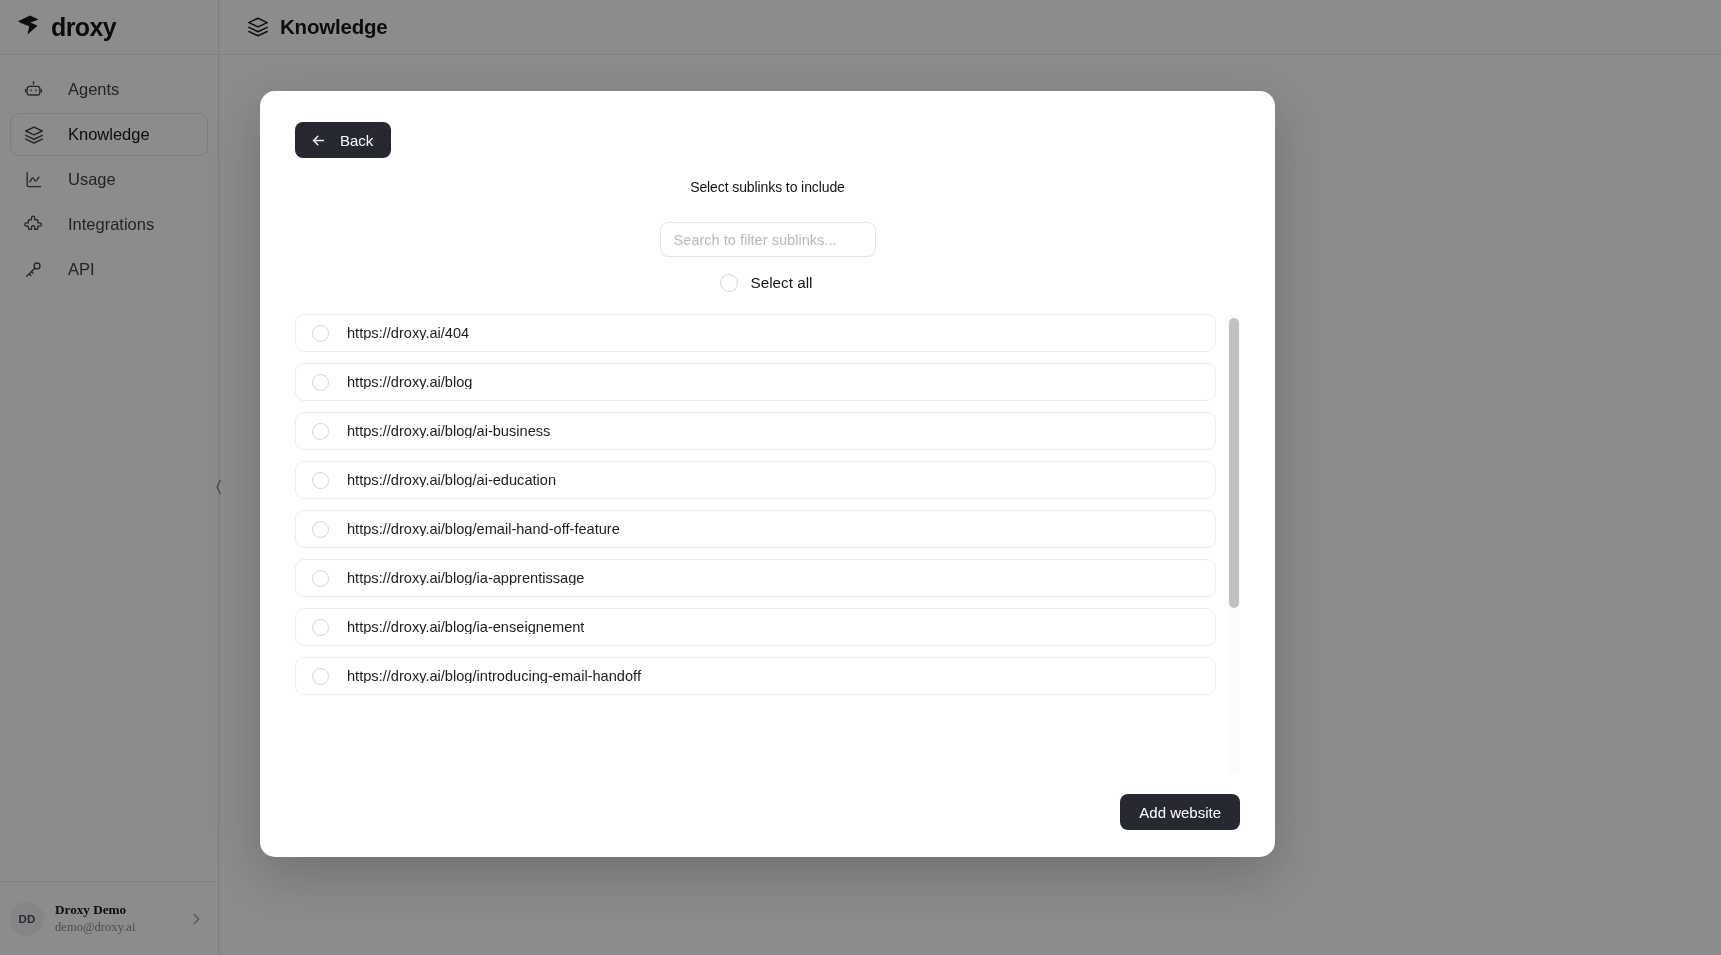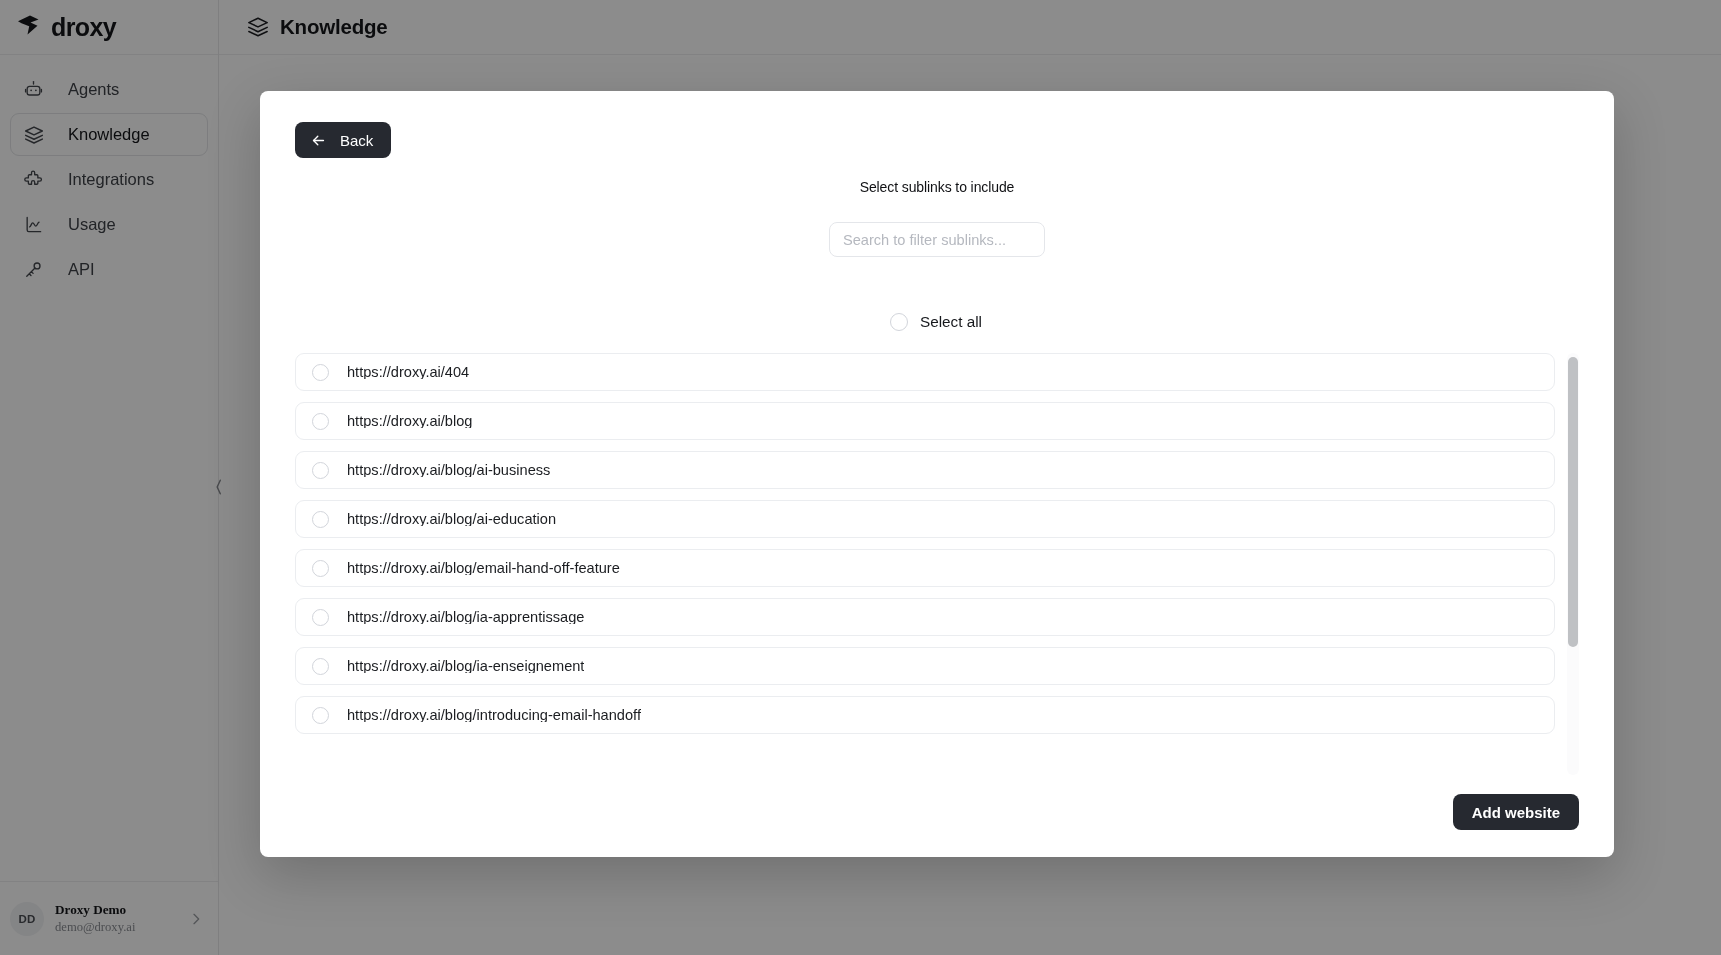--- a/index.html
+++ b/index.html
@@ -177,24 +177,24 @@
     font-weight: 700;
     color: #15161a;
     letter-spacing: -0.2px;
   }
 
   
   .modal {
     position: absolute;
     left: 260px;
     top: 91px;
-    width: 1354px;
+    width: 1015px;
     height: 766px;
     background: #ffffff;
-    border-radius: 8px;
+    border-radius: 15px;
     box-shadow: 0 18px 54px rgba(0,0,0,0.20);
     z-index: 50;
     display: flex;
     flex-direction: column;
     padding: 31px 35px 27px 35px;
     overflow: hidden;
   }
 
   .back-btn {
     align-self: flex-start;
@@ -242,21 +242,20 @@
     outline: none;
   }
   .search-input::placeholder { color: #b5b8bf; }
 
   .selectall {
     display: flex;
     align-items: center;
     gap: 12px;
     cursor: pointer;
     padding-right: 2px;
-    margin-top: 39px;
   }
   .radio {
     width: 18px;
     height: 18px;
     flex: 0 0 18px;
     border-radius: 50%;
     border: 1.4px solid #d2d5db;
     background: #ffffff;
   }
   .selectall-label {
@@ -336,21 +335,20 @@
   .primary-btn {
     height: 36px;
     padding: 3px 19px;
     background: #262930;
     color: #ffffff;
     border: none;
     border-radius: 8px;
     font-size: 15px;
     font-family: inherit;
     cursor: pointer;
-    font-weight: bold;
   }
 </style>
 </head>
 <body>
 
 <div id="root">
 
   <aside class="sidebar">
 
     <div class="brand">
@@ -384,34 +382,34 @@
             <path d="M2 12.4 12 17.1 22 12.4"></path>
             <path d="M2 16.9 12 21.6 22 16.9"></path>
           </svg>
         </span>
         <span class="nav-label">Knowledge</span>
       </div>
 
       <div class="nav-item">
         <span class="nav-icon">
           <svg width="19" height="19" viewBox="0 0 24 24" fill="none" stroke="currentColor" stroke-width="1.7" stroke-linecap="round" stroke-linejoin="round">
-            <path d="M9.5 3.5a2 2 0 1 1 4 0V6h2.6a1.4 1.4 0 0 1 1.4 1.4V10h2.5a2 2 0 1 1 0 4H17.5v2.6a1.4 1.4 0 0 1-1.4 1.4H13.5v-2.5a2 2 0 1 0-4 0V18H6.9a1.4 1.4 0 0 1-1.4-1.4V14H3a2 2 0 1 1 0-4h2.5V7.4A1.4 1.4 0 0 1 6.9 6H9.5z"></path>
-          </svg>
-        </span>
-        <span class="nav-label">Integrations</span>
-      </div>
-
-      <div class="nav-item">
-        <span class="nav-icon">
-          <svg width="19" height="19" viewBox="0 0 24 24" fill="none" stroke="currentColor" stroke-width="1.7" stroke-linecap="round" stroke-linejoin="round">
             <path d="M4 3v16a2 2 0 0 0 2 2h15"></path>
             <path d="M7 15c1.8 0 2.2-5 4-5s2.2 4 4 4 2.4-5 4-5"></path>
           </svg>
         </span>
         <span class="nav-label">Usage</span>
+      </div>
+
+      <div class="nav-item">
+        <span class="nav-icon">
+          <svg width="19" height="19" viewBox="0 0 24 24" fill="none" stroke="currentColor" stroke-width="1.7" stroke-linecap="round" stroke-linejoin="round">
+            <path d="M9.5 3.5a2 2 0 1 1 4 0V6h2.6a1.4 1.4 0 0 1 1.4 1.4V10h2.5a2 2 0 1 1 0 4H17.5v2.6a1.4 1.4 0 0 1-1.4 1.4H13.5v-2.5a2 2 0 1 0-4 0V18H6.9a1.4 1.4 0 0 1-1.4-1.4V14H3a2 2 0 1 1 0-4h2.5V7.4A1.4 1.4 0 0 1 6.9 6H9.5z"></path>
+          </svg>
+        </span>
+        <span class="nav-label">Integrations</span>
       </div>
 
       <div class="nav-item">
         <span class="nav-icon">
           <svg width="19" height="19" viewBox="0 0 24 24" fill="none" stroke="currentColor" stroke-width="1.7" stroke-linecap="round" stroke-linejoin="round">
             <circle cx="16.5" cy="7.5" r="3.7"></circle>
             <path d="M13.9 10.1 3.5 20.5M6.6 17.4l2.2 2.2M9.3 14.7l2.2 2.2"></path>
           </svg>
         </span>
         <span class="nav-label">API</span>

